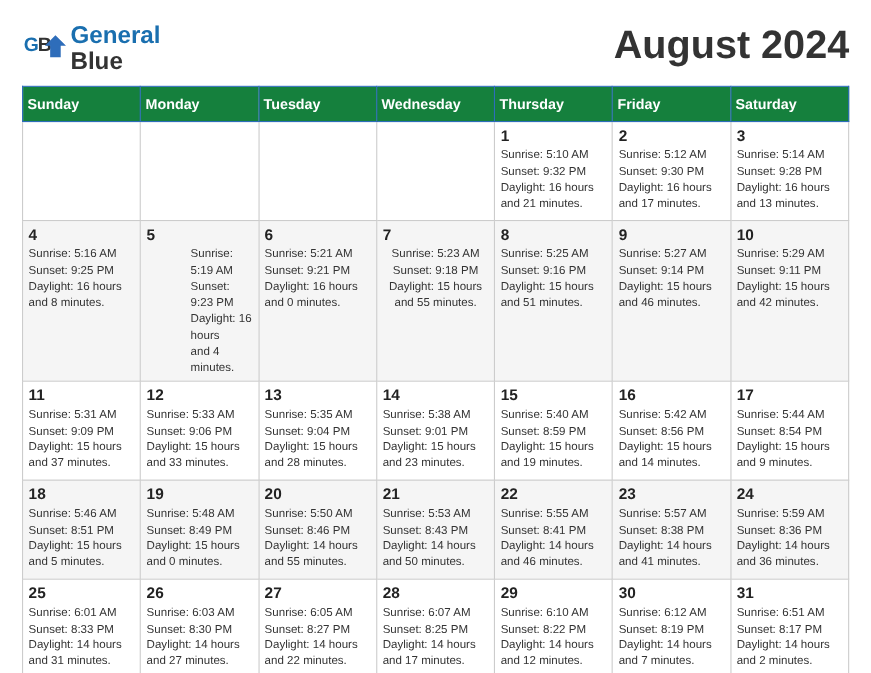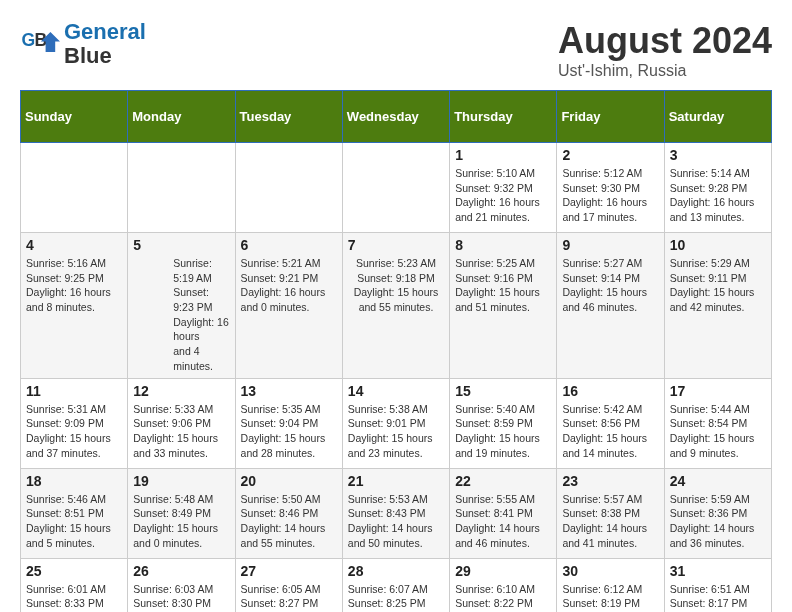--- a/index.html
+++ b/index.html
@@ -45,23 +45,23 @@
     .location {
       font-size: 16px;
       color: #555;
     }
     table {
       width: 100%;
       border-collapse: collapse;
       font-size: 11px;
     }
     thead tr th {
-      background-color: #4d7c0f;
+      background-color: #15803d;
       color: #fff;
-      padding: 18px 4px;
+      padding: 8px 4px;
       text-align: left;
       font-size: 13px;
       font-weight: bold;
       border: 1px solid #2e6dba;
     }
     tbody tr td {
       border: 1px solid #ccc;
       vertical-align: top;
       padding: 4px 5px;
       height: 90px;
@@ -97,21 +97,20 @@
       <text x="18" y="28" font-size="22" font-weight="bold" fill="#333">B</text>
       <polygon points="38,10 50,22 44,22 44,35 32,35 32,22 26,22" fill="#2e6dba"></polygon>
     </svg>
     <div class="logo-text">
       <div><span>General</span></div>
       <div>Blue</div>
     </div>
   </div>
   <div class="title-block">
     <div class="month-year">August 2024</div>
-    <div class="location">Ust'-Ishim, Russia</div>
   </div>
 </div>
 
 <table>
   <thead>
     <tr>
     <th>Sunday</th>
         <th>Monday</th>
         <th>Tuesday</th>
         <th>Wednesday</th>

